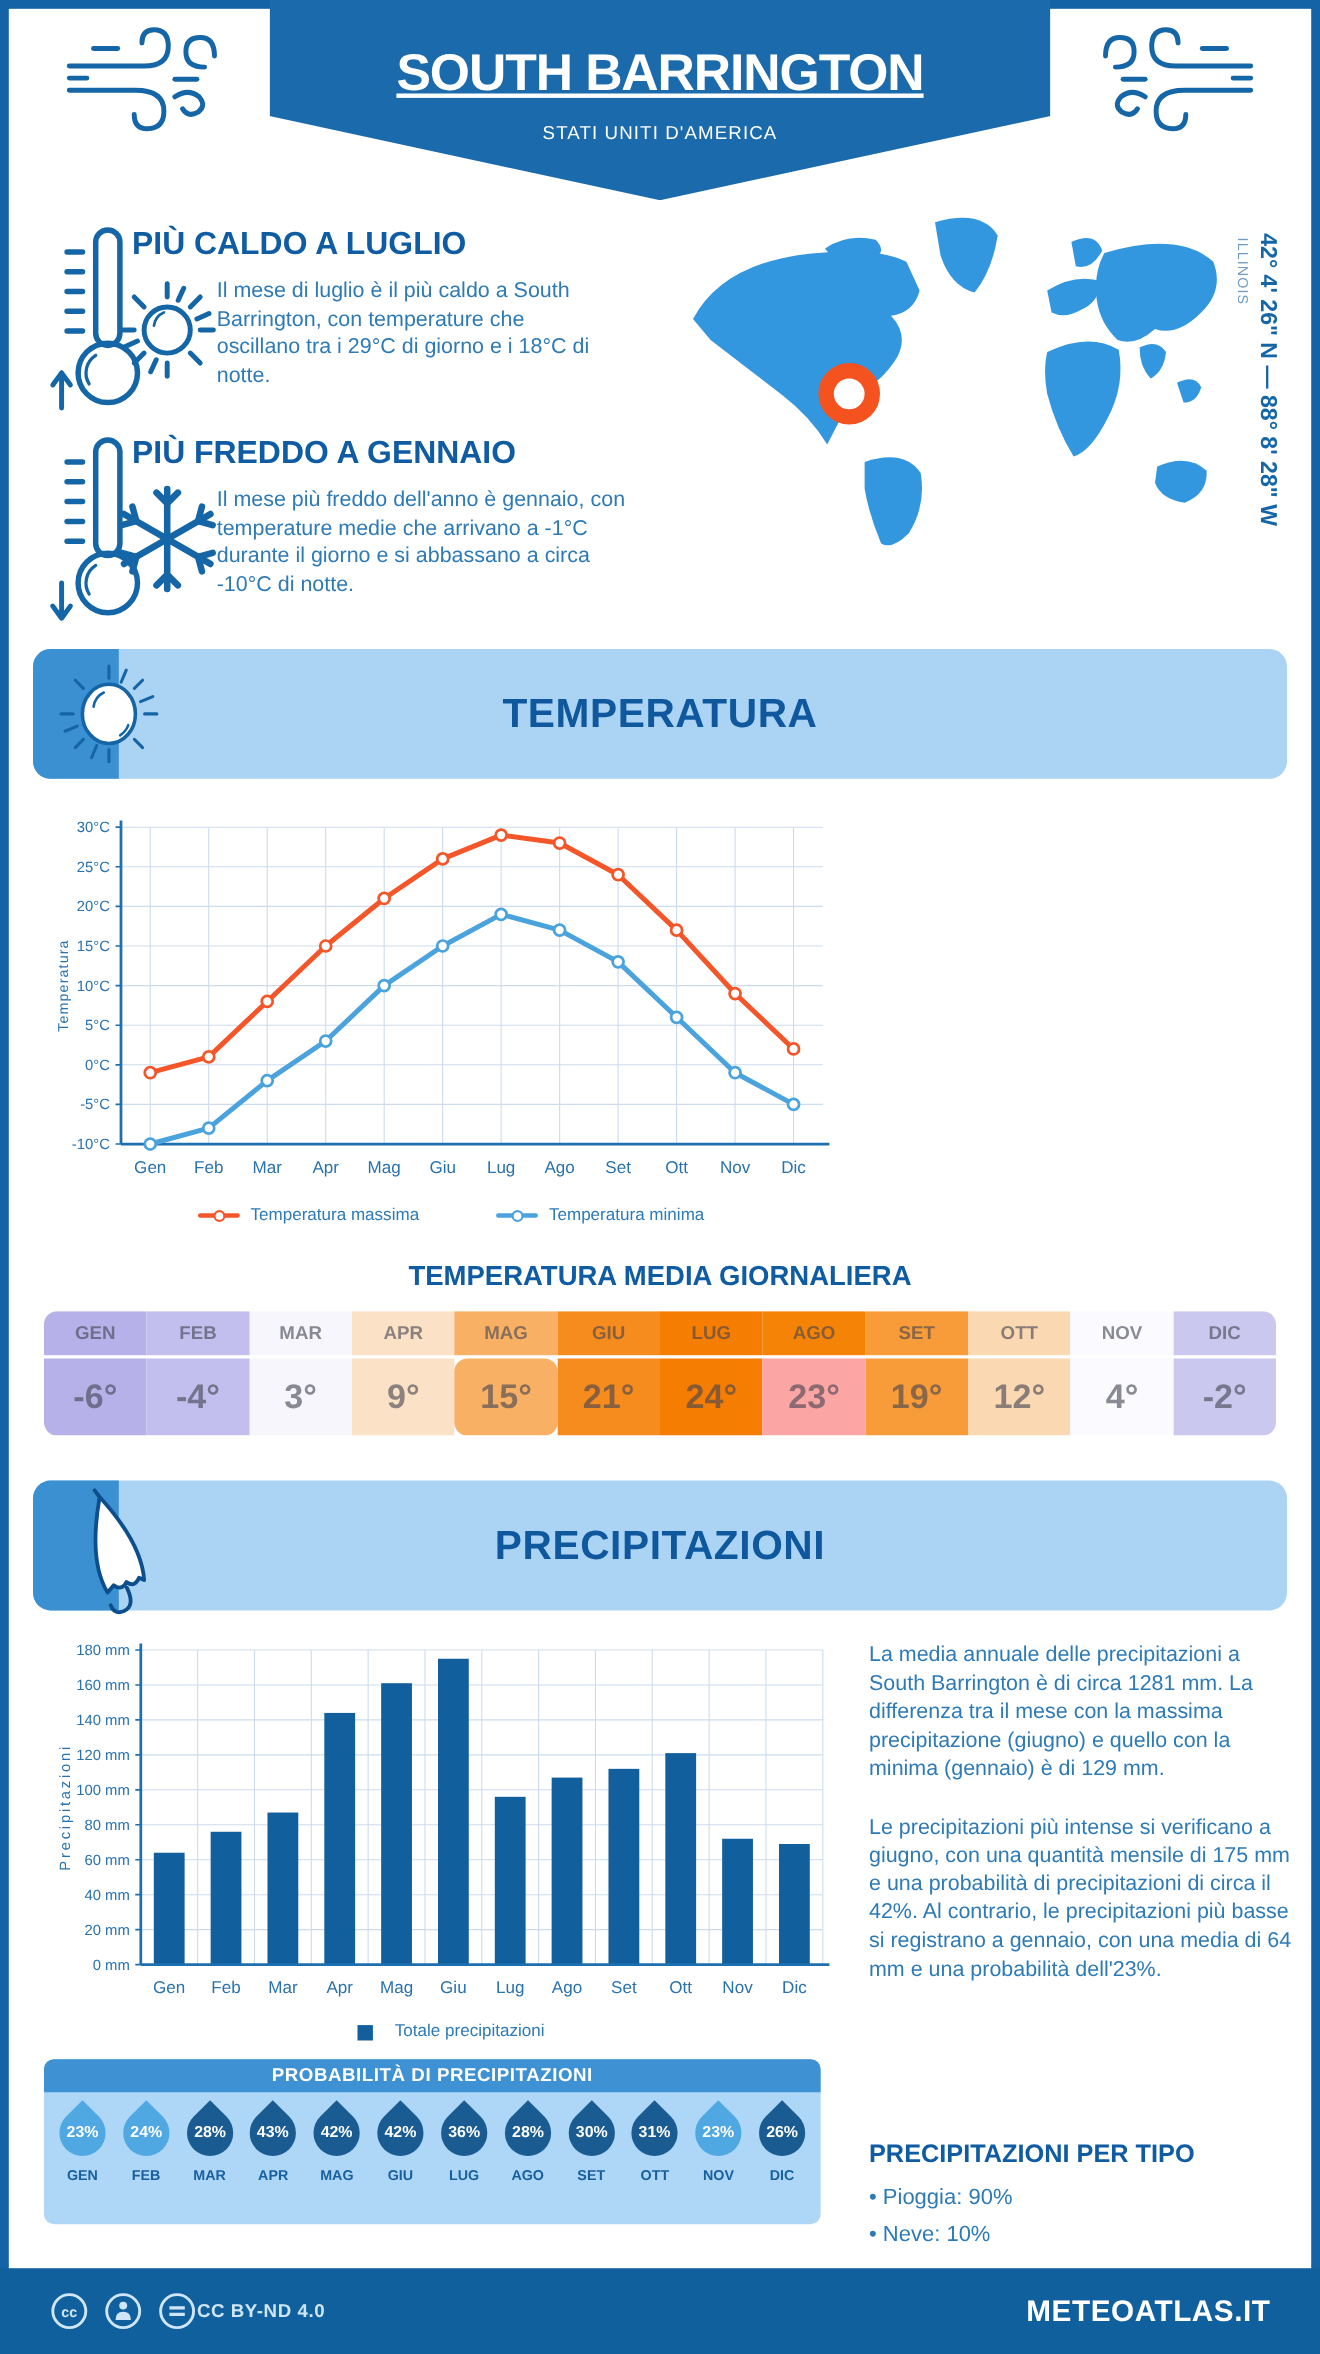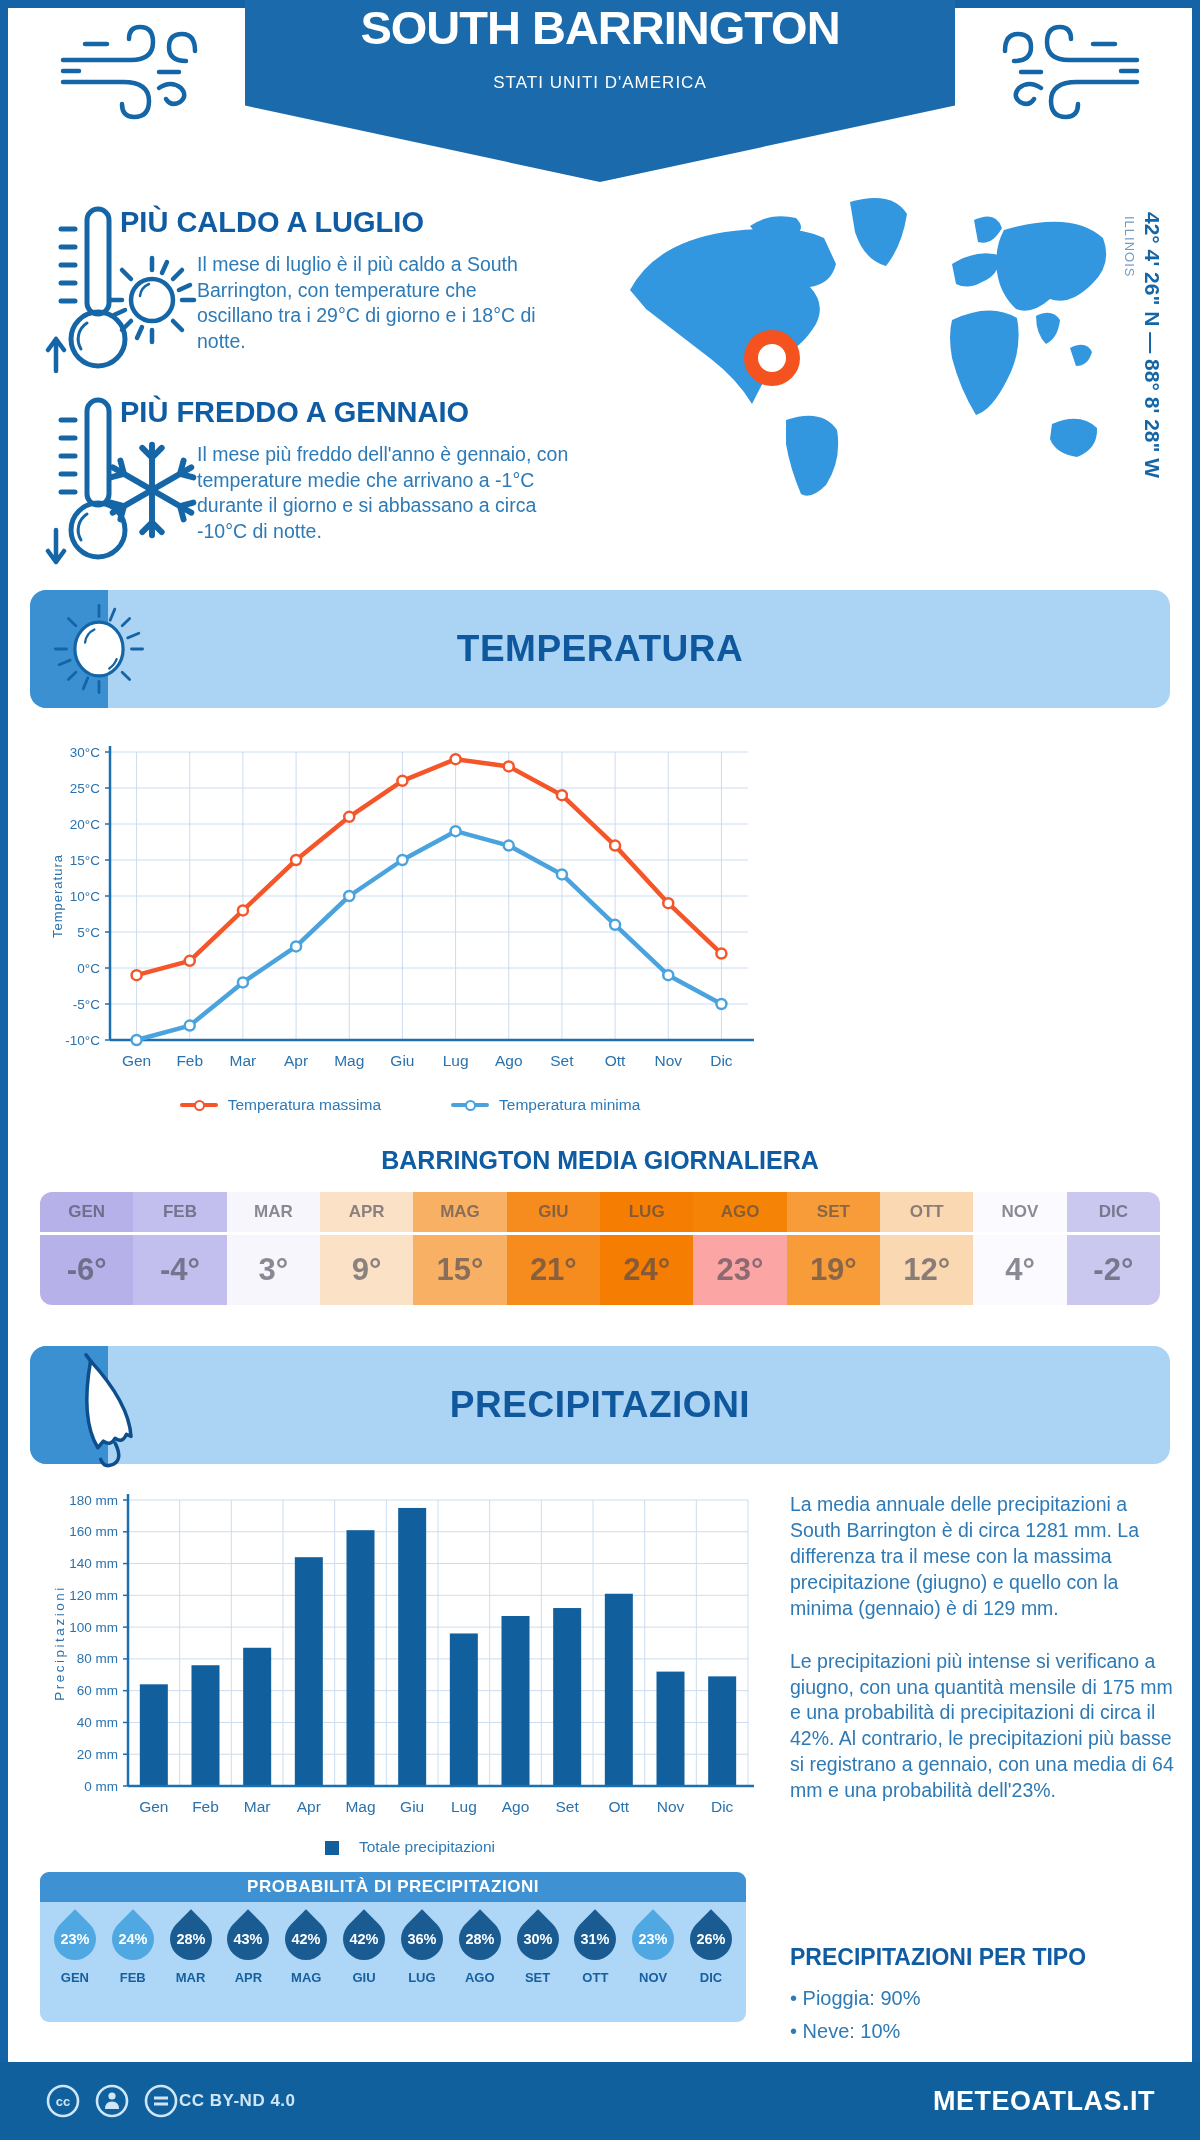--- a/index.html
+++ b/index.html
@@ -5,21 +5,21 @@
   html,body{margin:0;padding:0;background:#ffffff;font-family:"Liberation Sans",sans-serif;}
   #page{position:relative;width:1200px;height:2140px;background:#fff;overflow:hidden;}
   .frame{position:absolute;background:#1463a6;}
   #frame-top{left:0;top:0;width:1200px;height:8px;}
   #frame-left{left:0;top:0;width:8px;height:2140px;}
   #frame-right{left:1192px;top:0;width:8px;height:2140px;}
 
   
   #banner{position:absolute;left:245px;top:0;width:710px;height:182px;background:#1b6aab;
     clip-path:polygon(0 0,100% 0,100% 58%,50% 100%,0 58%);text-align:center;}
-  #banner .title{font-size:47px;font-weight:700;letter-spacing:-1px;color:#fff;}
+  #banner .title{margin-top:38px;font-size:47px;font-weight:700;letter-spacing:-1px;color:#fff;text-decoration:underline;}
   #banner .subtitle{margin-top:18px;font-size:17px;letter-spacing:1px;color:#fff;}
 
   .wind{position:absolute;width:150px;height:100px;}
   #wind-left{left:55px;top:20px;}
   #wind-right{left:995px;top:20px;transform:scaleX(-1);}
 
   .hl-title{position:absolute;font-size:29px;font-weight:700;color:#0f5ca3;}
   .hl-text{position:absolute;width:352px;font-size:19.5px;line-height:1.32;color:#2d7ab6;}
 
   
@@ -325,40 +325,40 @@
     </div>
     <div class="leg-item">
       <span class="leg-line" style="background:#4aa3dd;">
           <span class="leg-dot" style="border-color:#4aa3dd;"></span>
         </span>
       <span>Temperatura minima</span>
     </div>
   </div>
 
 
-  <div id="daily-title">BARRINGTON MEDIA GIORNALIERA</div>
+  <div id="daily-title">TEMPERATURA MEDIA GIORNALIERA</div>
 
   <div id="month-table">
       <div class="mt-head" style="background: rgb(182, 177, 233);">GEN</div>
       <div class="mt-head" style="background: rgb(194, 191, 238);">FEB</div>
       <div class="mt-head" style="background: rgb(246, 246, 252);">MAR</div>
       <div class="mt-head" style="background: rgb(251, 226, 199);">APR</div>
       <div class="mt-head" style="background: rgb(248, 176, 101);">MAG</div>
       <div class="mt-head" style="background: rgb(246, 139, 30);">GIU</div>
       <div class="mt-head" style="background: rgb(244, 125, 2);">LUG</div>
       <div class="mt-head" style="background: rgb(245, 131, 6);">AGO</div>
       <div class="mt-head" style="background: rgb(247, 156, 56);">SET</div>
       <div class="mt-head" style="background: rgb(250, 216, 178);">OTT</div>
       <div class="mt-head" style="background: rgb(250, 250, 255);">NOV</div>
       <div class="mt-head" style="background: rgb(203, 200, 240);">DIC</div>
       <div class="mt-val" style="background: rgb(182, 177, 233);">-6°</div>
       <div class="mt-val" style="background: rgb(194, 191, 238);">-4°</div>
       <div class="mt-val" style="background: rgb(246, 246, 252);">3°</div>
       <div class="mt-val" style="background: rgb(251, 226, 199);">9°</div>
-      <div class="mt-val" style="background: rgb(248, 176, 101);">15°</div>
+      <div class="mt-val" style="background: rgb(248, 176, 101); border-radius: 12px;">15°</div>
       <div class="mt-val" style="background: rgb(246, 139, 30);">21°</div>
       <div class="mt-val" style="background: rgb(244, 125, 2);">24°</div>
       <div class="mt-val" style="background: #fca5a5;">23°</div>
       <div class="mt-val" style="background: rgb(247, 156, 56);">19°</div>
       <div class="mt-val" style="background: rgb(250, 216, 178);">12°</div>
       <div class="mt-val" style="background: rgb(250, 250, 255);">4°</div>
       <div class="mt-val" style="background: rgb(203, 200, 240);">-2°</div>
     </div>
 
   <div class="section-banner" style="top:1346px;">

